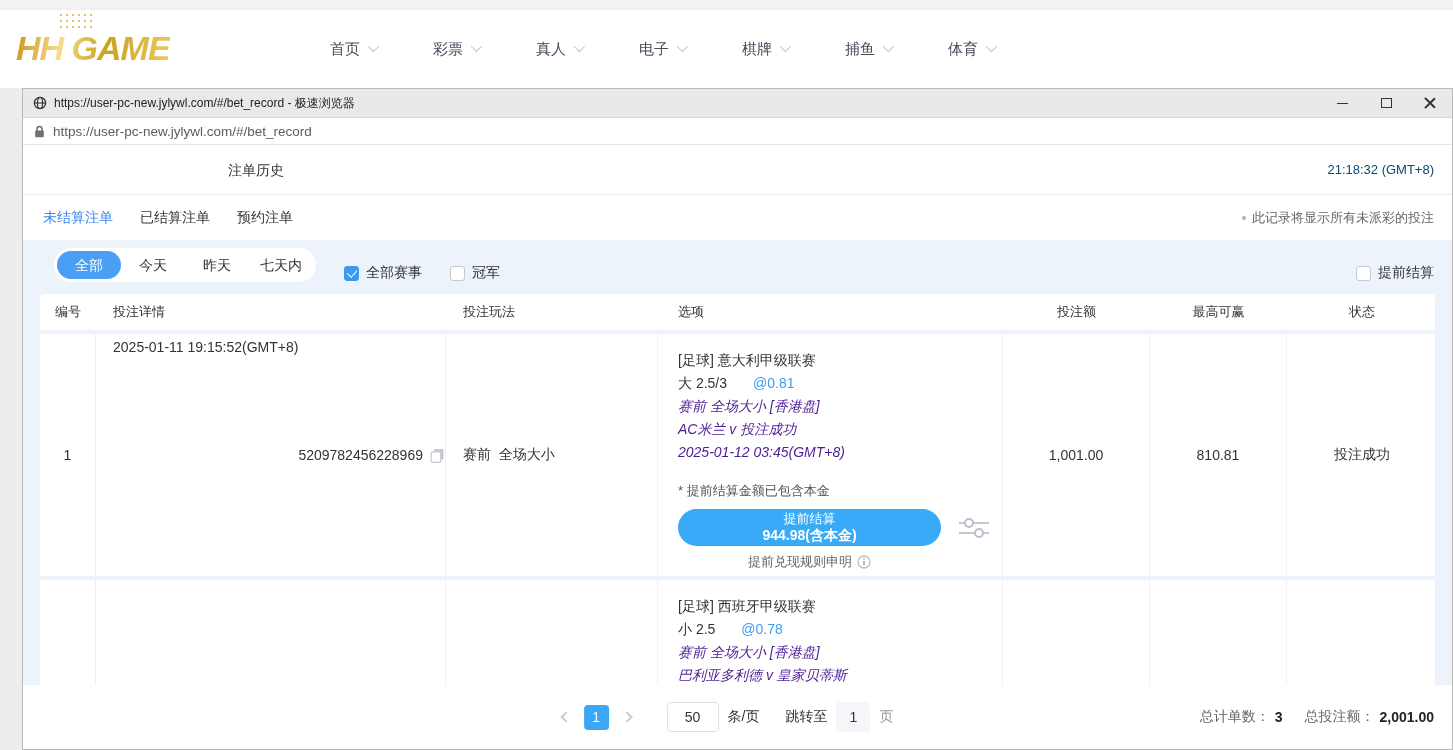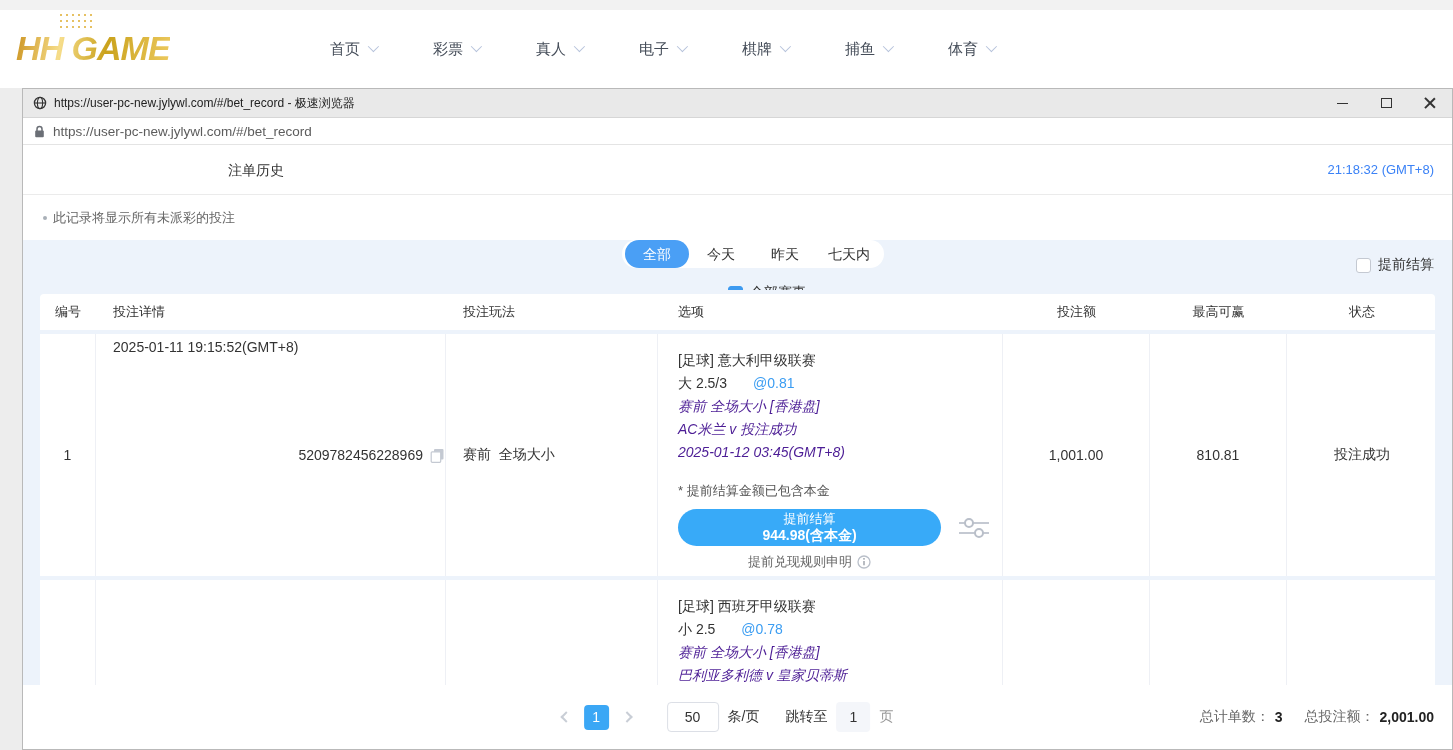--- a/index.html
+++ b/index.html
@@ -35,31 +35,31 @@
   .ic-close::before,.ic-close::after { content:""; position:absolute; left:5px; top:-1px; width:1.6px; height:14px; background:#333; }
   .ic-close::before { transform:rotate(45deg);} .ic-close::after { transform:rotate(-45deg);}
   .addressbar { height:27px; background:#fff; border-bottom:1px solid #e4e4e4;
     display:flex; align-items:center; padding-left:11px; }
   .address-url { font-size:13.5px; color:#5c5c5c; margin-left:8px; }
 
   
   .page { position:relative; height:604px; background:#fff; overflow:hidden; }
   .page-header { height:50px; border-bottom:1px solid #ebebeb; position:relative; }
   .page-title { position:absolute; left:205px; top:17px; font-size:14px; color:#333; }
-  .clock { position:absolute; right:18px; top:17px; font-size:13px; color:#3b82f6; }
+  .clock { position:absolute; right:18px; top:17px; font-size:13px; color:#0c4a6e; }
 
   .tabs-row { height:45px; display:flex; align-items:center; padding:0 18px 0 20px; justify-content:space-between; }
   .tabs { display:flex; gap:27px; font-size:14px; }
   .tab { color:#333; cursor:pointer; }
   .tab.active { color:#3a86f0; }
   .note { display:flex; align-items:center; gap:6px; color:#666; font-size:13px; }
   .note-dot { width:4px; height:4px; border-radius:50%; background:#a9b0b8; }
 
   .filter-row { height:50px; background:#edf3fb; display:flex; align-items:center;
-    padding-left:31px; position:relative;flex-direction:column; }
+    padding-left:31px; position:relative; }
   .pill-group { background:#fff; border-radius:17px; height:34px; display:flex; align-items:center; padding:0 3px; }
   .pill { min-width:64px; text-align:center; font-size:14px; color:#333; height:28px;
     line-height:28px; border-radius:14px; cursor:pointer; }
   .pill.active { background:#4a9ff5; color:#fff; }
   .cb { display:flex; align-items:center; gap:7px; font-size:14px; color:#333; margin-left:28px; cursor:pointer;margin-top:16px; }
   .cb-box { width:15px; height:15px; border:1px solid #c4c9d2; border-radius:3px; background:#fff; position:relative; }
   .cb-box.checked { background:#3d9af0; border-color:#3d9af0; }
   .cb-box.checked::after { content:""; position:absolute; left:4px; top:1.5px; width:5px; height:8px;
     border-right:1.8px solid #fff; border-bottom:1.8px solid #fff; transform:rotate(42deg); }
   .cb-right { position:absolute; right:18px; margin-left:0; }
@@ -189,20 +189,25 @@
   </div>
 
   <div class="page">
 
     <div class="page-header">
       <span class="page-title">注单历史</span>
       <span class="clock">21:18:32 (GMT+8)</span>
     </div>
 
     <div class="tabs-row">
+      <div class="tabs">
+        <span class="tab active">未结算注单</span>
+        <span class="tab">已结算注单</span>
+        <span class="tab">预约注单</span>
+      </div>
       <div class="note">
         <span class="note-dot"></span>
         <span>此记录将显示所有未派彩的投注</span>
       </div>
     </div>
 
     <div class="filter-row">
       <div class="pill-group">
         <span class="pill active">全部</span>
         <span class="pill">今天</span>

